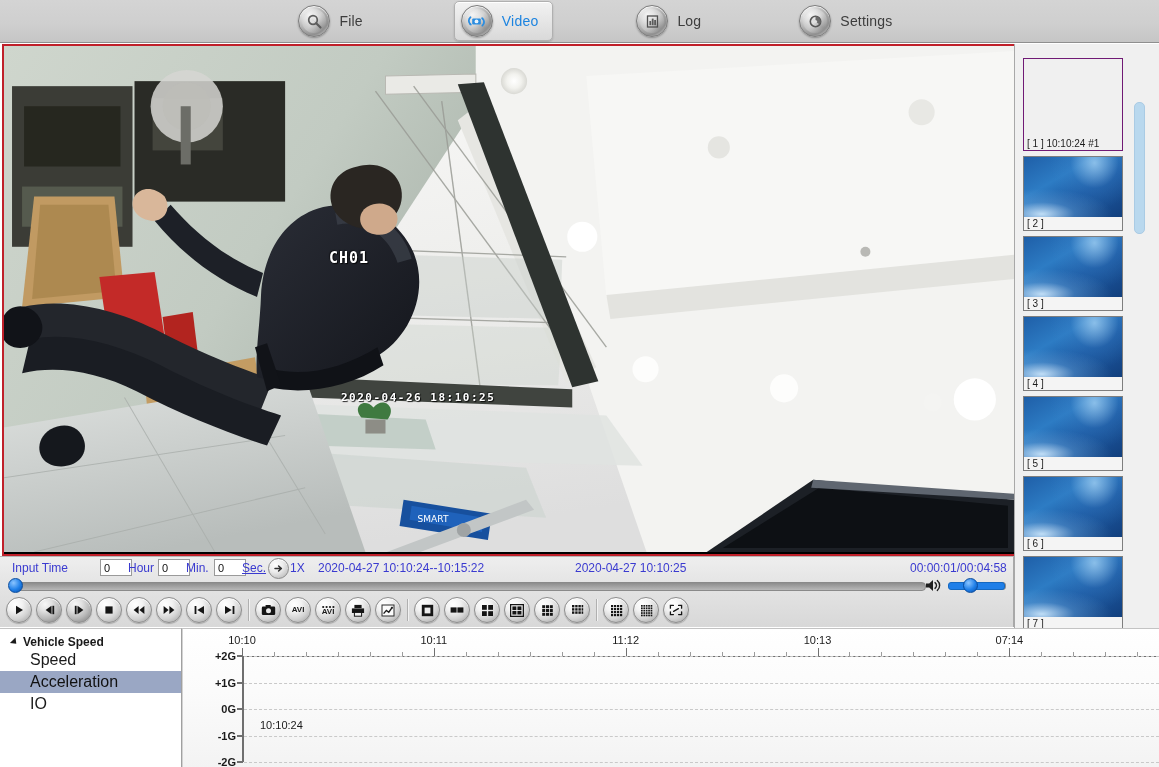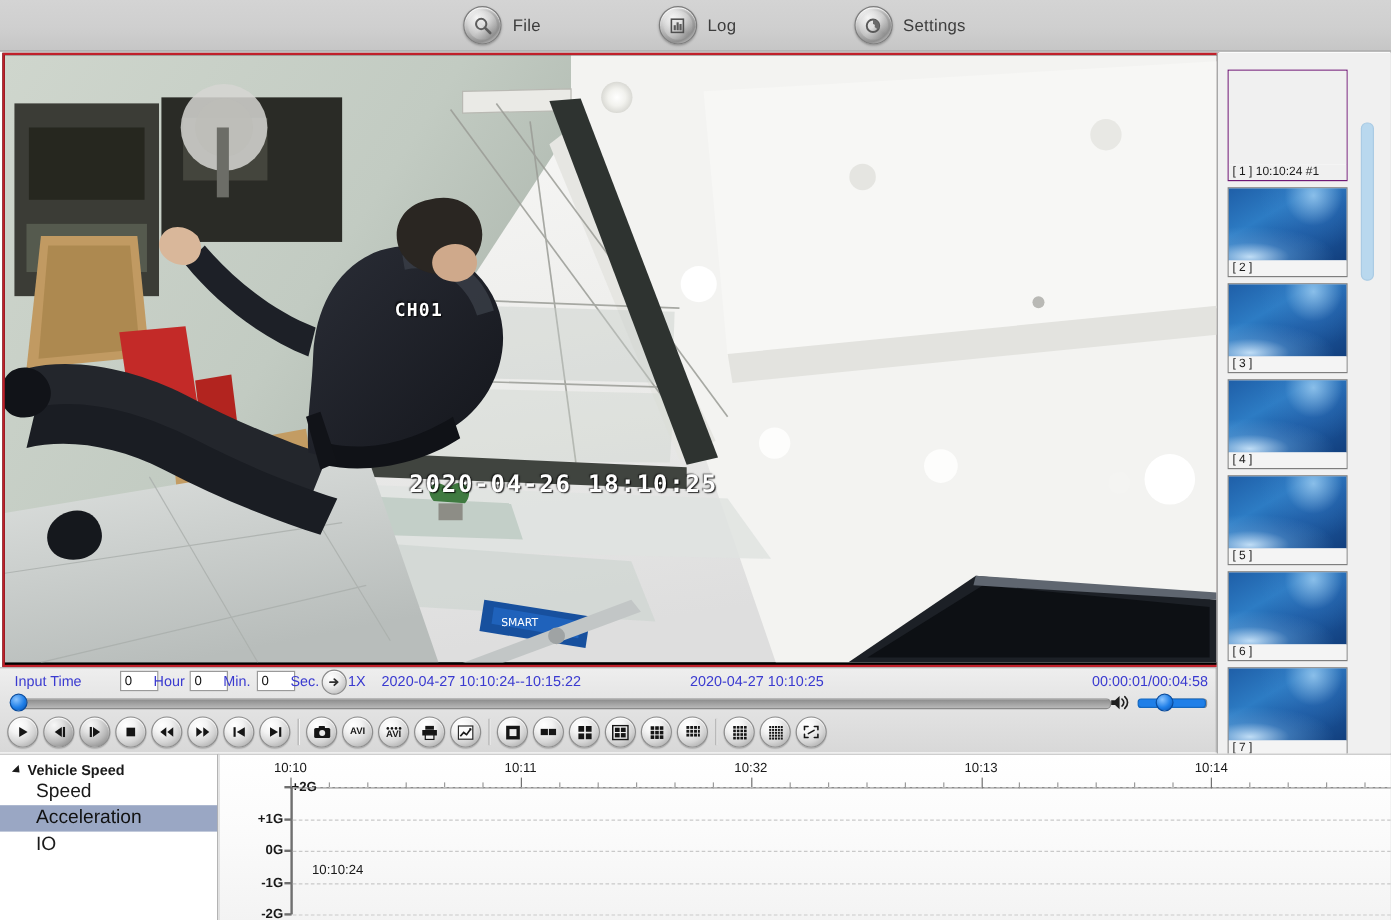--- a/index.html
+++ b/index.html
@@ -51,21 +51,21 @@
     position:absolute;left:2px;top:44px;width:1010px;height:508px;
     border:2px solid #c0202a;background:#000;overflow:hidden;
   }
   .videoimg{position:absolute;inset:0;}
   .ch-label{
     position:absolute;left:325px;top:203px;color:#ffffff;font-size:15px;
     font-family:"DejaVu Sans Mono", monospace;font-weight:bold;letter-spacing:1px;
     text-shadow:1px 1px 1px rgba(0,0,0,.85),-1px -1px 1px rgba(0,0,0,.5);
   }
   .ts-label{
-    position:absolute;left:337px;top:345px;color:#ffffff;font-size:20px;
+    position:absolute;left:337px;top:345px;color:#ffffff;font-size:11px;
     font-family:"DejaVu Sans Mono", monospace;font-weight:bold;letter-spacing:1.5px;
     text-shadow:1px 1px 1px rgba(0,0,0,.85),-1px -1px 1px rgba(0,0,0,.5);
   }
 
   
   .thumbpanel{
     position:absolute;left:1014px;top:44px;width:145px;height:584px;
     background:#f0f0f0;border-left:1px solid #a8a8a8;
     overflow:hidden;
   }
@@ -196,20 +196,33 @@
       <div class="tab">
         <span class="disc">
           <svg width="17" height="17" viewBox="0 0 17 17">
               <circle cx="7" cy="7" r="4.3" fill="none" stroke="#5d5d5d" stroke-width="1.7"></circle>
               <line x1="10.2" y1="10.2" x2="14.5" y2="14.5" stroke="#5d5d5d" stroke-width="2.2" stroke-linecap="round"></line>
             </svg>
         </span>
         <span class="lbl">File</span>
       </div>
 
+      <div class="tab active">
+        <span class="disc">
+          <svg width="19" height="17" viewBox="0 0 19 17">
+            <path d="M3.5 4.2 C1.2 6 1.3 9.6 3.6 11.4" fill="none" stroke="#2b8de0" stroke-width="1.8" stroke-linecap="round"></path>
+            <path d="M2.2 11.9 L4.6 12.2 L3.6 10" fill="#2b8de0"></path>
+            <path d="M15.4 12.6 C17.7 10.8 17.6 7.2 15.3 5.4" fill="none" stroke="#2b8de0" stroke-width="1.8" stroke-linecap="round"></path>
+            <path d="M16.7 4.9 L14.3 4.6 L15.3 6.8" fill="#2b8de0"></path>
+            <rect x="5.2" y="5.4" width="8.6" height="6.1" rx="1.2" fill="#2b8de0"></rect>
+            <circle cx="9.5" cy="8.4" r="1.9" fill="#e9f3fb"></circle>
+          </svg>
+        </span>
+        <span class="lbl">Video</span>
+      </div>
 
       <div class="tab">
         <span class="disc">
           <svg width="17" height="17" viewBox="0 0 17 17">
             <rect x="3.5" y="3" width="10" height="11" fill="none" stroke="#4f4f4f" stroke-width="1.3"></rect>
             <rect x="5.4" y="8" width="1.8" height="4.2" fill="#5b5b5b"></rect>
             <rect x="7.8" y="5.6" width="1.8" height="6.6" fill="#5b5b5b"></rect>
             <rect x="10.2" y="7" width="1.8" height="5.2" fill="#5b5b5b"></rect>
           </svg>
         </span>
@@ -397,21 +410,21 @@
 
   <div class="transport">
 
     <div class="trow1">
       <span class="t-lbl" style="left:12px;top:2px;">Input Time</span>
       <input class="t-inp" style="left: 100px;" value="0">
       <span class="t-lbl" style="left:128px;top:2px;">Hour</span>
       <input class="t-inp" style="left: 158px;" value="0">
       <span class="t-lbl" style="left:186px;top:2px;">Min.</span>
       <input class="t-inp" style="left: 214px;" value="0">
-      <span class="t-lbl" style="left:242px;top:2px;">Sec.</span>
+      <span class="t-lbl" style="left:242px;top:2px;text-decoration:underline;">Sec.</span>
       <span class="gobtn" style="left:268px;">
         <svg width="11" height="11" viewBox="0 0 11 11">
             <path d="M2 5.5 L7.6 5.5 M5.6 3 L8.4 5.5 L5.6 8" stroke="#303030" stroke-width="1.5" fill="none" stroke-linecap="round" stroke-linejoin="round"></path>
           </svg>
       </span>
       <span class="t-lbl" style="left:290px;top:2px;">1X</span>
       <span class="t-lbl" style="left:318px;top:2px;text-align:center;">2020-04-27 10:10:24--10:15:22</span>
       <span class="t-lbl" style="left:575px;top:2px;">2020-04-27 10:10:25</span>
       <span class="t-lbl" style="left:910px;top:2px;">00:00:01/00:04:58</span>
     </div>
@@ -671,41 +684,41 @@
         <div class="mintick" style="left: 155.921px;"></div>
         <div class="mintick" style="left: 187.894px;"></div>
         <div class="mintick" style="left: 219.868px;"></div>
         <div class="xlabel" style="left: 251.841px;">10:11</div>
         <div class="majtick" style="left: 251.841px;"></div>
         <div class="mintick" style="left: 283.815px;"></div>
         <div class="mintick" style="left: 315.788px;"></div>
         <div class="mintick" style="left: 347.762px;"></div>
         <div class="mintick" style="left: 379.735px;"></div>
         <div class="mintick" style="left: 411.709px;"></div>
-        <div class="xlabel" style="left: 443.682px;">10:32</div>
+        <div class="xlabel" style="left: 443.682px;">11:12</div>
         <div class="majtick" style="left: 443.682px;"></div>
         <div class="mintick" style="left: 475.656px;"></div>
         <div class="mintick" style="left: 507.629px;"></div>
         <div class="mintick" style="left: 539.603px;"></div>
         <div class="mintick" style="left: 571.576px;"></div>
         <div class="mintick" style="left: 603.55px;"></div>
         <div class="xlabel" style="left: 635.523px;">10:13</div>
         <div class="majtick" style="left: 635.523px;"></div>
         <div class="mintick" style="left: 667.497px;"></div>
         <div class="mintick" style="left: 699.47px;"></div>
         <div class="mintick" style="left: 731.444px;"></div>
         <div class="mintick" style="left: 763.417px;"></div>
         <div class="mintick" style="left: 795.391px;"></div>
-        <div class="xlabel" style="left: 827.364px;">10:14</div>
+        <div class="xlabel" style="left: 827.364px;">07:14</div>
         <div class="majtick" style="left: 827.364px;"></div>
         <div class="mintick" style="left: 859.338px;"></div>
         <div class="mintick" style="left: 891.311px;"></div>
         <div class="mintick" style="left: 923.285px;"></div>
         <div class="mintick" style="left: 955.258px;"></div>
-        <div class="ylabel" style="top: 27px; padding-left: 28px;">+2G</div>
+        <div class="ylabel" style="top: 27px;">+2G</div>
         <div class="ytickmark" style="top: 27px;"></div>
         <div class="grid" style="top: 27px;"></div>
         <div class="ylabel" style="top: 53.5px;">+1G</div>
         <div class="ytickmark" style="top: 53.5px;"></div>
         <div class="grid" style="top: 53.5px;"></div>
         <div class="ylabel" style="top: 80px;">0G</div>
         <div class="ytickmark" style="top: 80px;"></div>
         <div class="grid" style="top: 80px;"></div>
         <div class="ylabel" style="top: 106.5px;">-1G</div>
         <div class="ytickmark" style="top: 106.5px;"></div>

